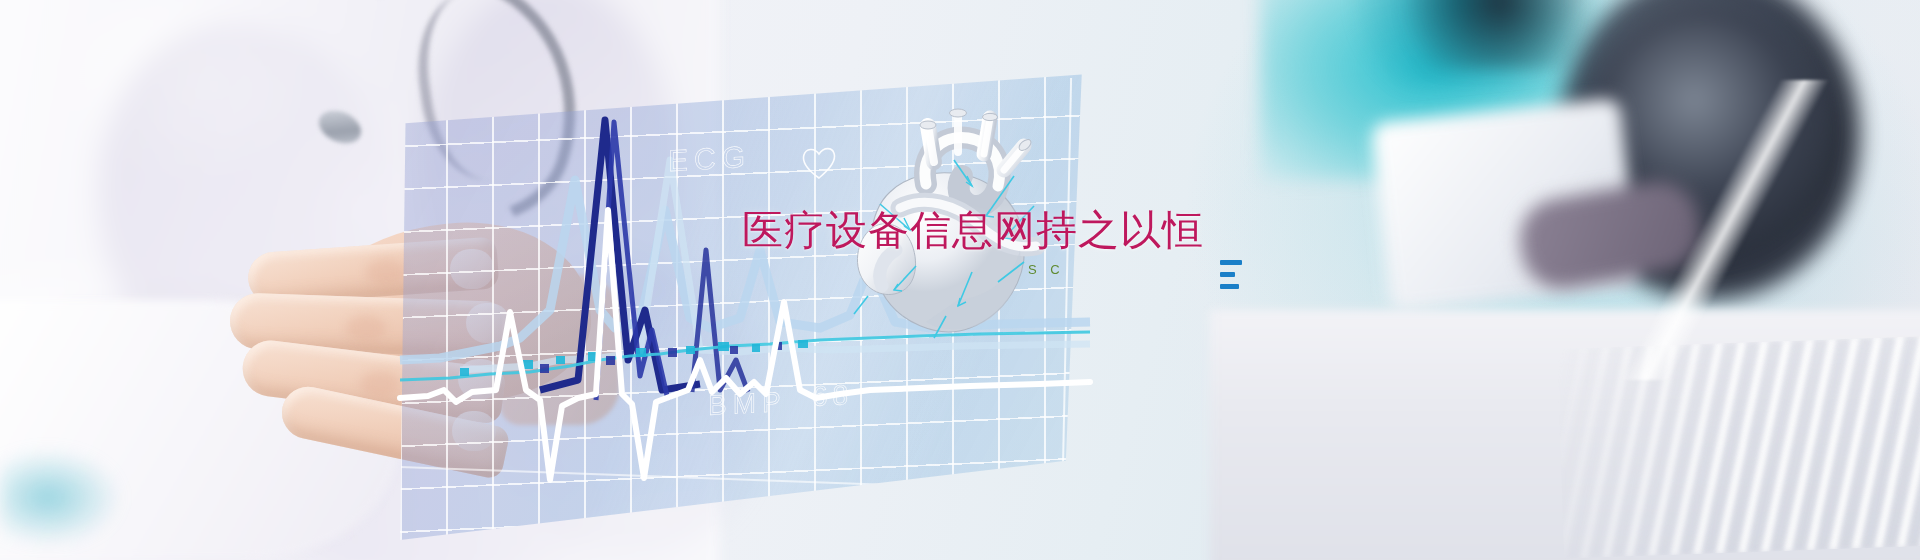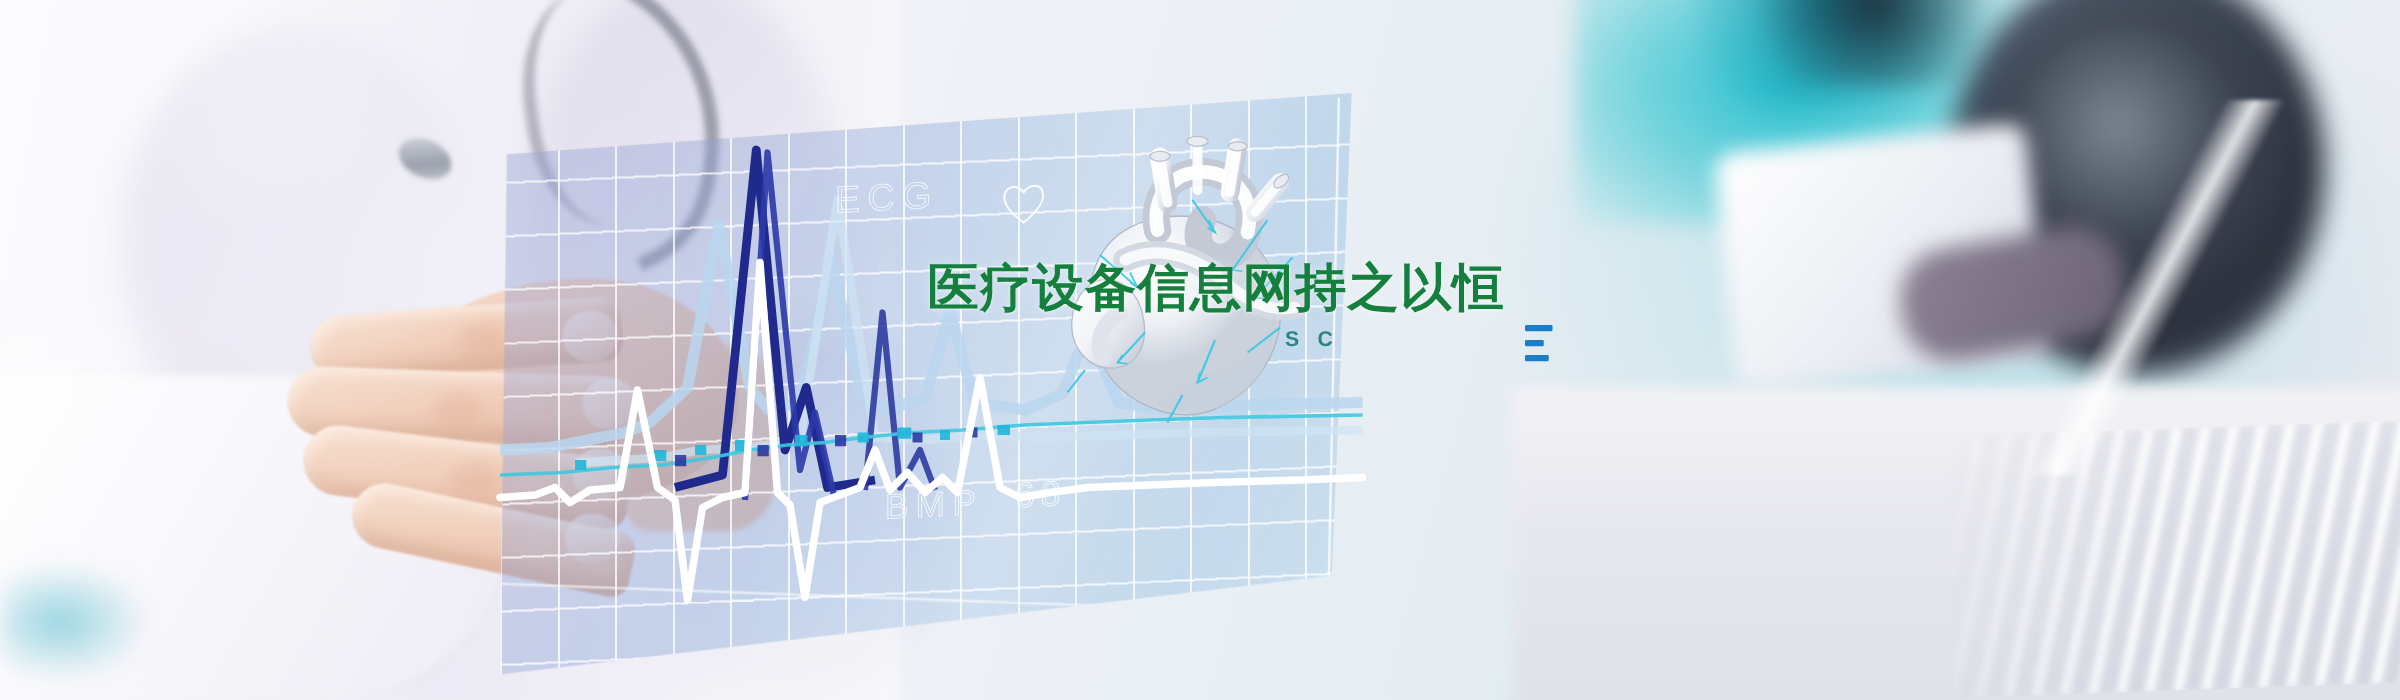--- a/index.html
+++ b/index.html
@@ -224,34 +224,34 @@
   }
   #lbl-ecg{left:668px;top:142px;}
   #lbl-bmp{left:708px;top:388px;font-size:28px;}
   #lbl-bmp-val{left:812px;top:380px;font-size:28px;letter-spacing:5px;}
   .heart-outline{
     position:absolute;left:800px;top:146px;width:38px;height:34px;
     transform:skewY(-3deg);
   }
   #lbl-sc{
     position:absolute;left:1028px;top:262px;
-    font-size:17px;letter-spacing:5px;color:#0f766e;opacity:.85;font-weight:bold;
+    font-size:13px;letter-spacing:5px;color:#4d7c0f;opacity:.85;
   }
 
   
   .waves{position:absolute;left:400px;top:60px;width:690px;height:480px;overflow:visible;}
 
   
   .heart3d{position:absolute;left:838px;top:100px;width:230px;height:250px;}
 
   
   .headline{
     position:absolute;
-    color:#15803d;
-    font-weight:bold;
+    color:#be185d;
+    font-weight:normal;
     letter-spacing:1px;
     white-space:nowrap;
     text-shadow:0 1px 2px rgba(255,255,255,.55), 0 0 10px rgba(255,255,255,.35);
   }
   #headline-1{left:742px;top:203px;font-size:41px;}
   #headline-2{left:656px;top:302px;font-size:44px;}
 </style>
 </head>
 <body>
 

